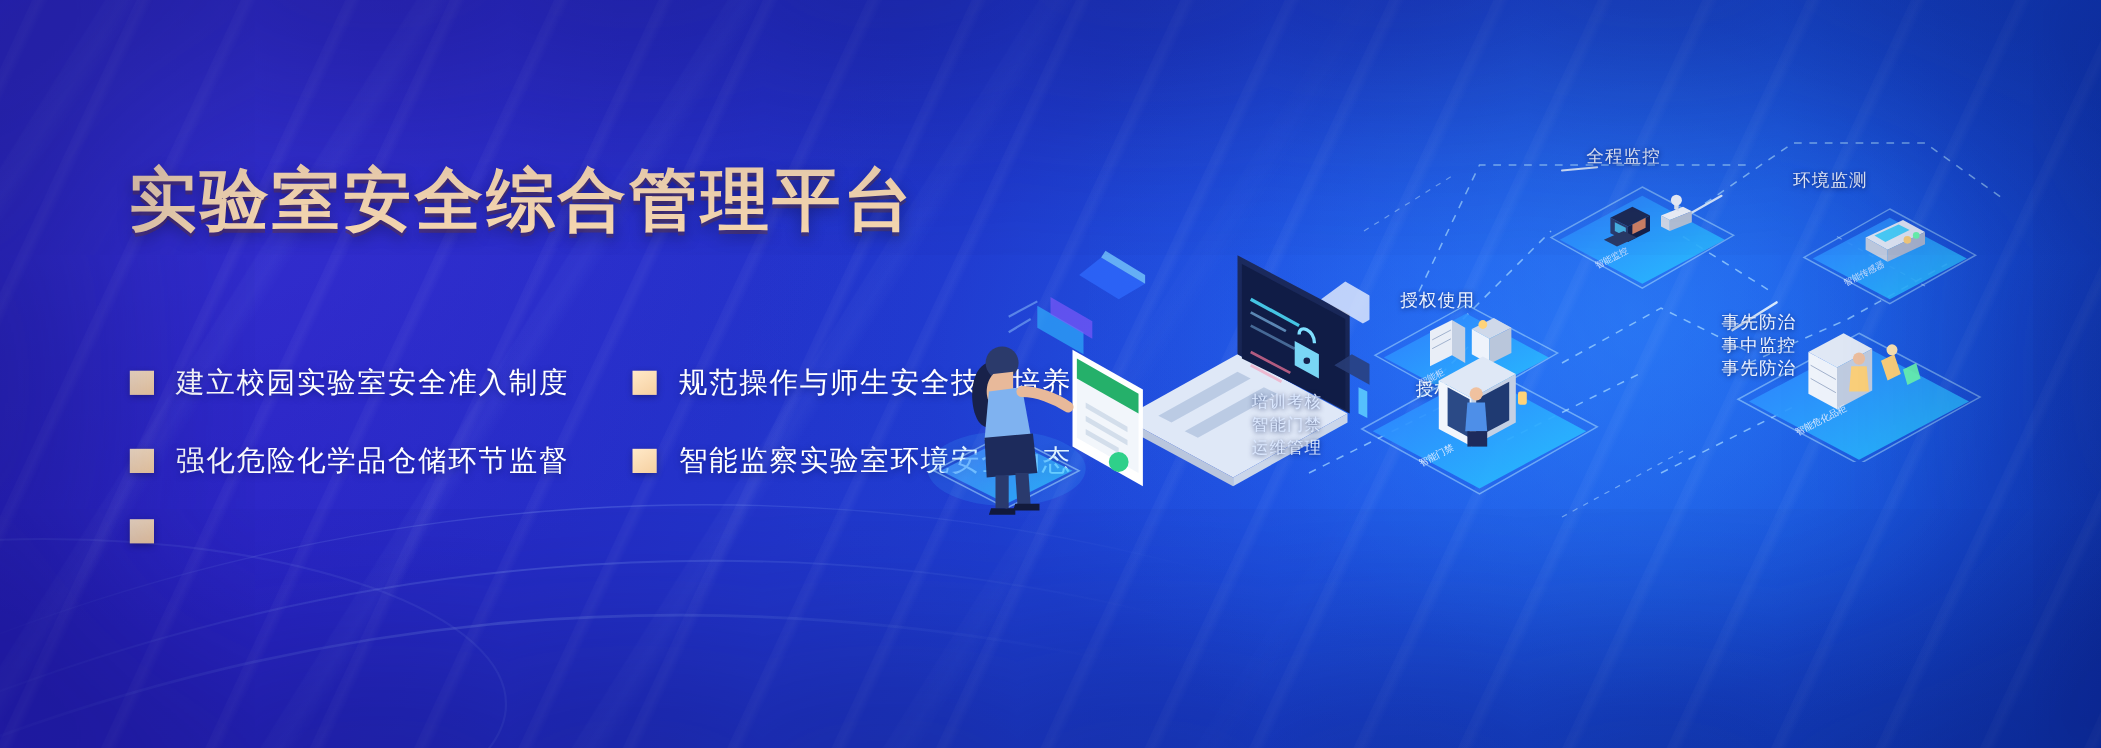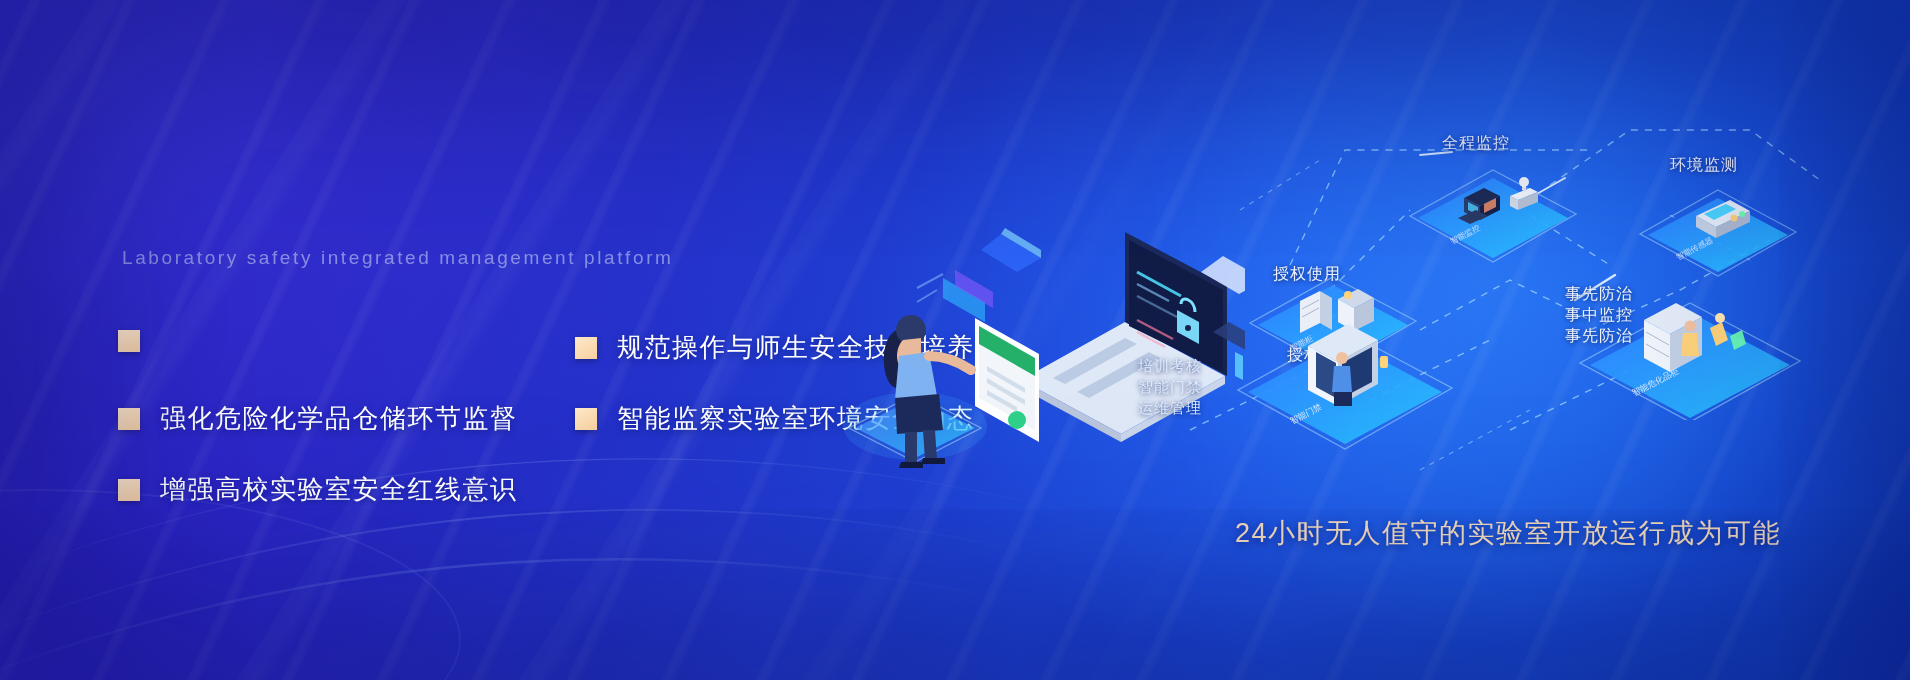--- a/index.html
+++ b/index.html
@@ -98,36 +98,36 @@
       </radialGradient>
     </defs>
     <path d="M-80 700 C 260 560, 620 520, 1010 600" fill="none" stroke="url(#arcg)" stroke-width="2.5"></path>
     <path d="M-80 660 C 300 500, 700 470, 1060 560" fill="none" stroke="url(#arcg)" stroke-width="1.8"></path>
     <path d="M-60 600 C 320 440, 740 420, 1100 520" fill="none" stroke="url(#arcg)" stroke-width="1.2"></path>
     <ellipse cx="40" cy="640" rx="420" ry="150" fill="none" stroke="rgba(160,190,255,.10)" stroke-width="2"></ellipse>
   </svg>
 
   <div class="left">
 
-    <div class="subtitle">Laboratory safety integrated management platform</div>
+    <div class="title">实验室安全综合管理平台</div>
 
     <div class="bullets">
 
       <div class="b-row" style="left:0px;top:0px;">
         <span class="b-sq"></span>
+        <span class="b-tx">建立校园实验室安全准入制度</span>
       </div>
 
       <div class="b-row" style="left:0px;top:71px;font-family:Liberation Mono, monospace;">
         <span class="b-sq"></span>
         <span class="b-tx">强化危险化学品仓储环节监督</span>
       </div>
 
       <div class="b-row" style="left:0px;top:142px;">
         <span class="b-sq"></span>
-        <span class="b-tx">增强高校实验室安全红线意识</span>
       </div>
 
       <div class="b-row" style="left:457px;top:0px;">
         <span class="b-sq"></span>
         <span class="b-tx">规范操作与师生安全技能培养</span>
       </div>
 
       <div class="b-row" style="left:457px;top:71px;">
         <span class="b-sq"></span>
         <span class="b-tx">智能监察实验室环境安全动态</span>
@@ -317,21 +317,21 @@
         <path d="M102 38 L 110 42 L 110 52 L 102 48 Z" fill="#d2dbe9"></path>
         <path d="M110 42 L 130 34 L 130 44 L 110 52 Z" fill="#b6c2d6"></path>
         <path d="M114 26 L 118 28 L 118 34 L 114 32 Z" fill="#dfe7f2"></path>
         <circle cx="116" cy="24" r="5" fill="#eef3fb"></circle>
 
         <path d="M50 60 L 68 52 L 80 58 L 62 66 Z" fill="#2a3a66"></path>
       </g>
       <text x="44" y="86" fill="#cfe0ff" font-size="8" transform="rotate(-27 44 86)" font-family="'Liberation Sans',sans-serif">智能监控</text>
     </svg>
 
-    <div class="node-label" style="left:680px;top:155px;">环境监测</div>
+    <div class="node-label" style="left:640px;top:155px;">环境监测</div>
     <svg class="iso" style="left:648px;top:180px;" width="160" height="100" viewBox="0 0 160 100">
       <defs>
           <linearGradient id="g3" x1="0" y1="0" x2="1" y2="1">
         <stop offset="0" stop-color="#2f7dff"></stop>
             <stop offset="1" stop-color="#27c8ff"></stop>
           </linearGradient>
         </defs>
       <path d="M80 18 L 150 55 L 80 92 L 10 55 Z" fill="url(#g3)" opacity=".9"></path>
       <path d="M80 10 L 158 52 L 80 96 L 2 54 Z" fill="none" stroke="rgba(180,230,255,.5)" stroke-width="1.3"></path>
       <g>
@@ -402,16 +402,15 @@
         <path d="M160 66 L 172 60 L 176 74 L 164 80 Z" fill="#6effb0" opacity=".9"></path>
 
         <circle cx="120" cy="56" r="5.5" fill="#f0c19f"></circle>
         <path d="M113 63 L 127 63 L 129 86 L 111 86 Z" fill="#ffd37a"></path>
       </g>
       <text x="64" y="126" fill="#dceaff" font-size="8.5" transform="rotate(-27 64 126)" font-family="'Liberation Sans',sans-serif">智能危化品柜</text>
     </svg>
 
   </div>
 
-  <div class="tagline">24小时无人值守的实验室开放运行成为可能</div>
 
   <div class="vignette"></div>
 </div>
 
 </body></html>

